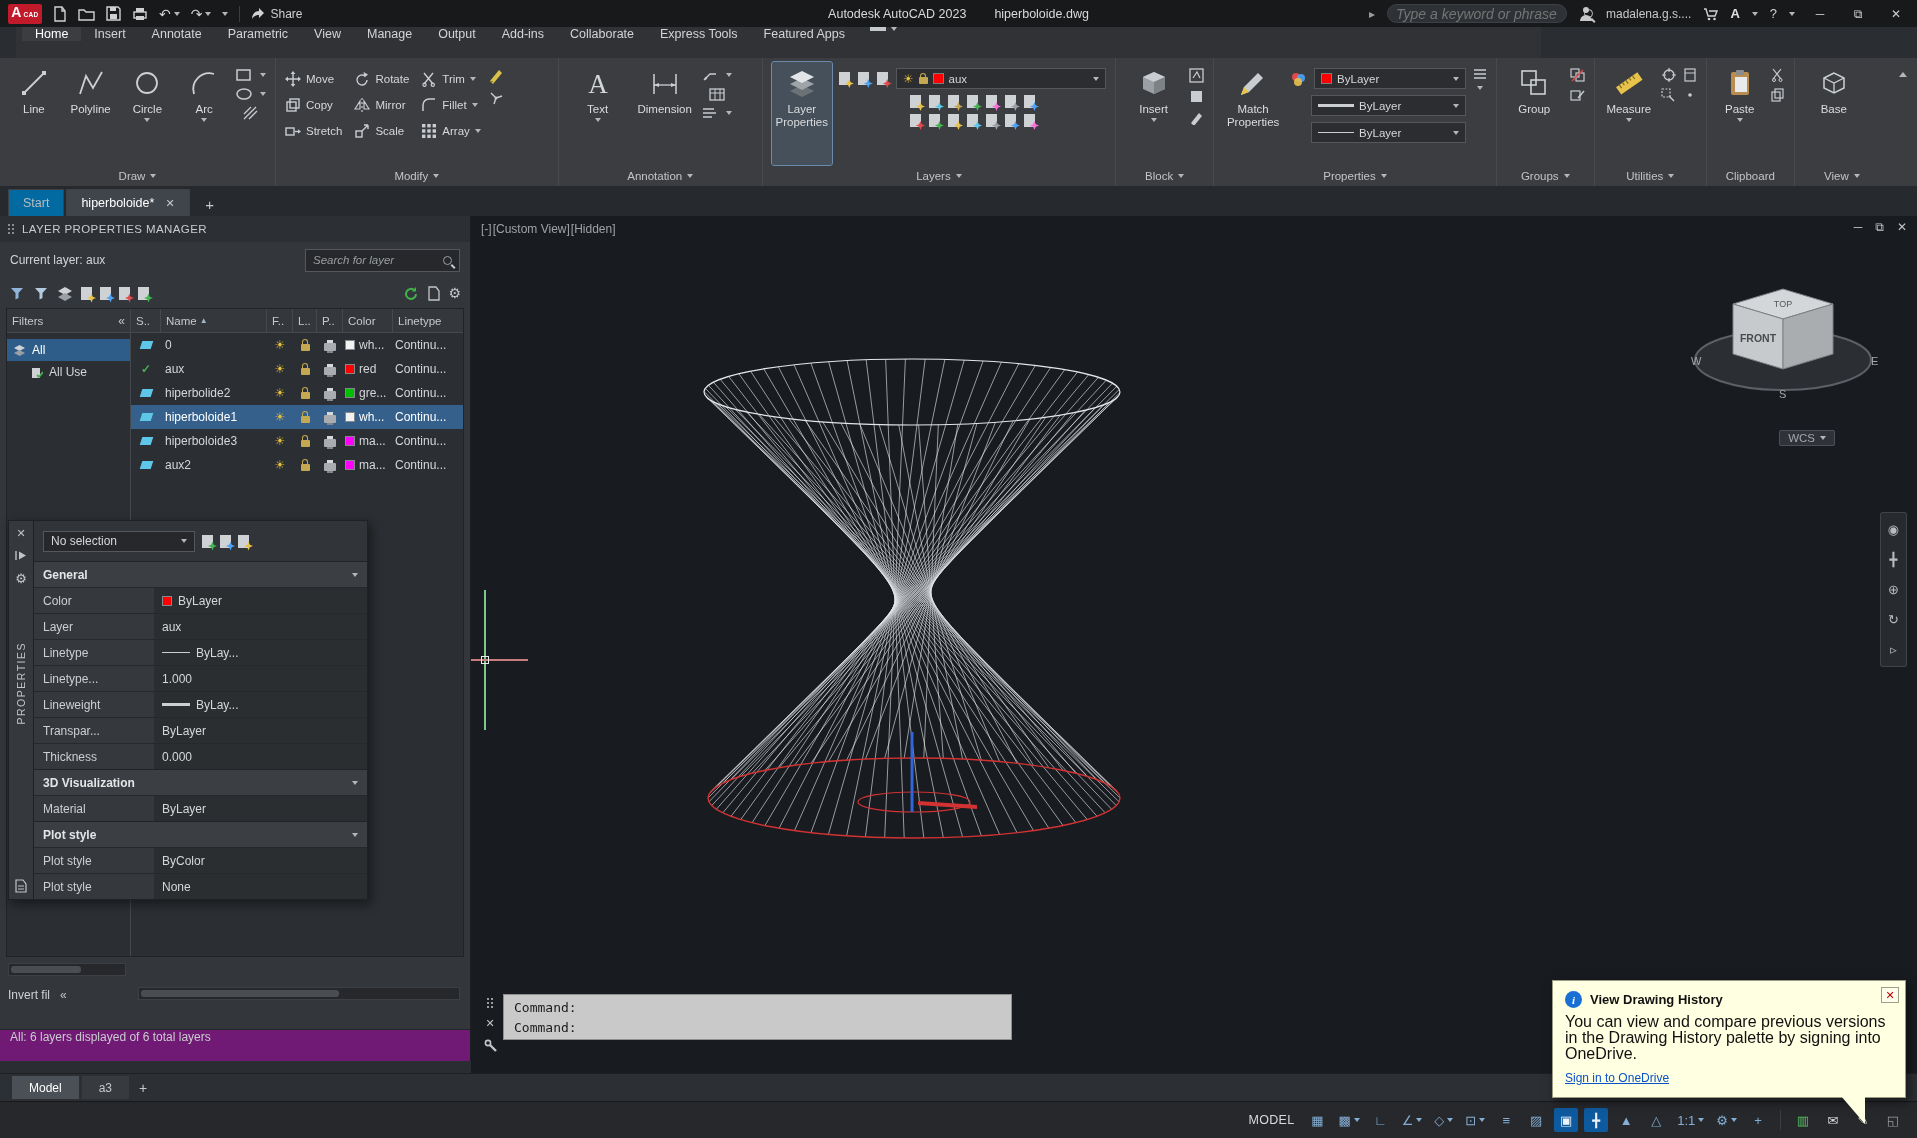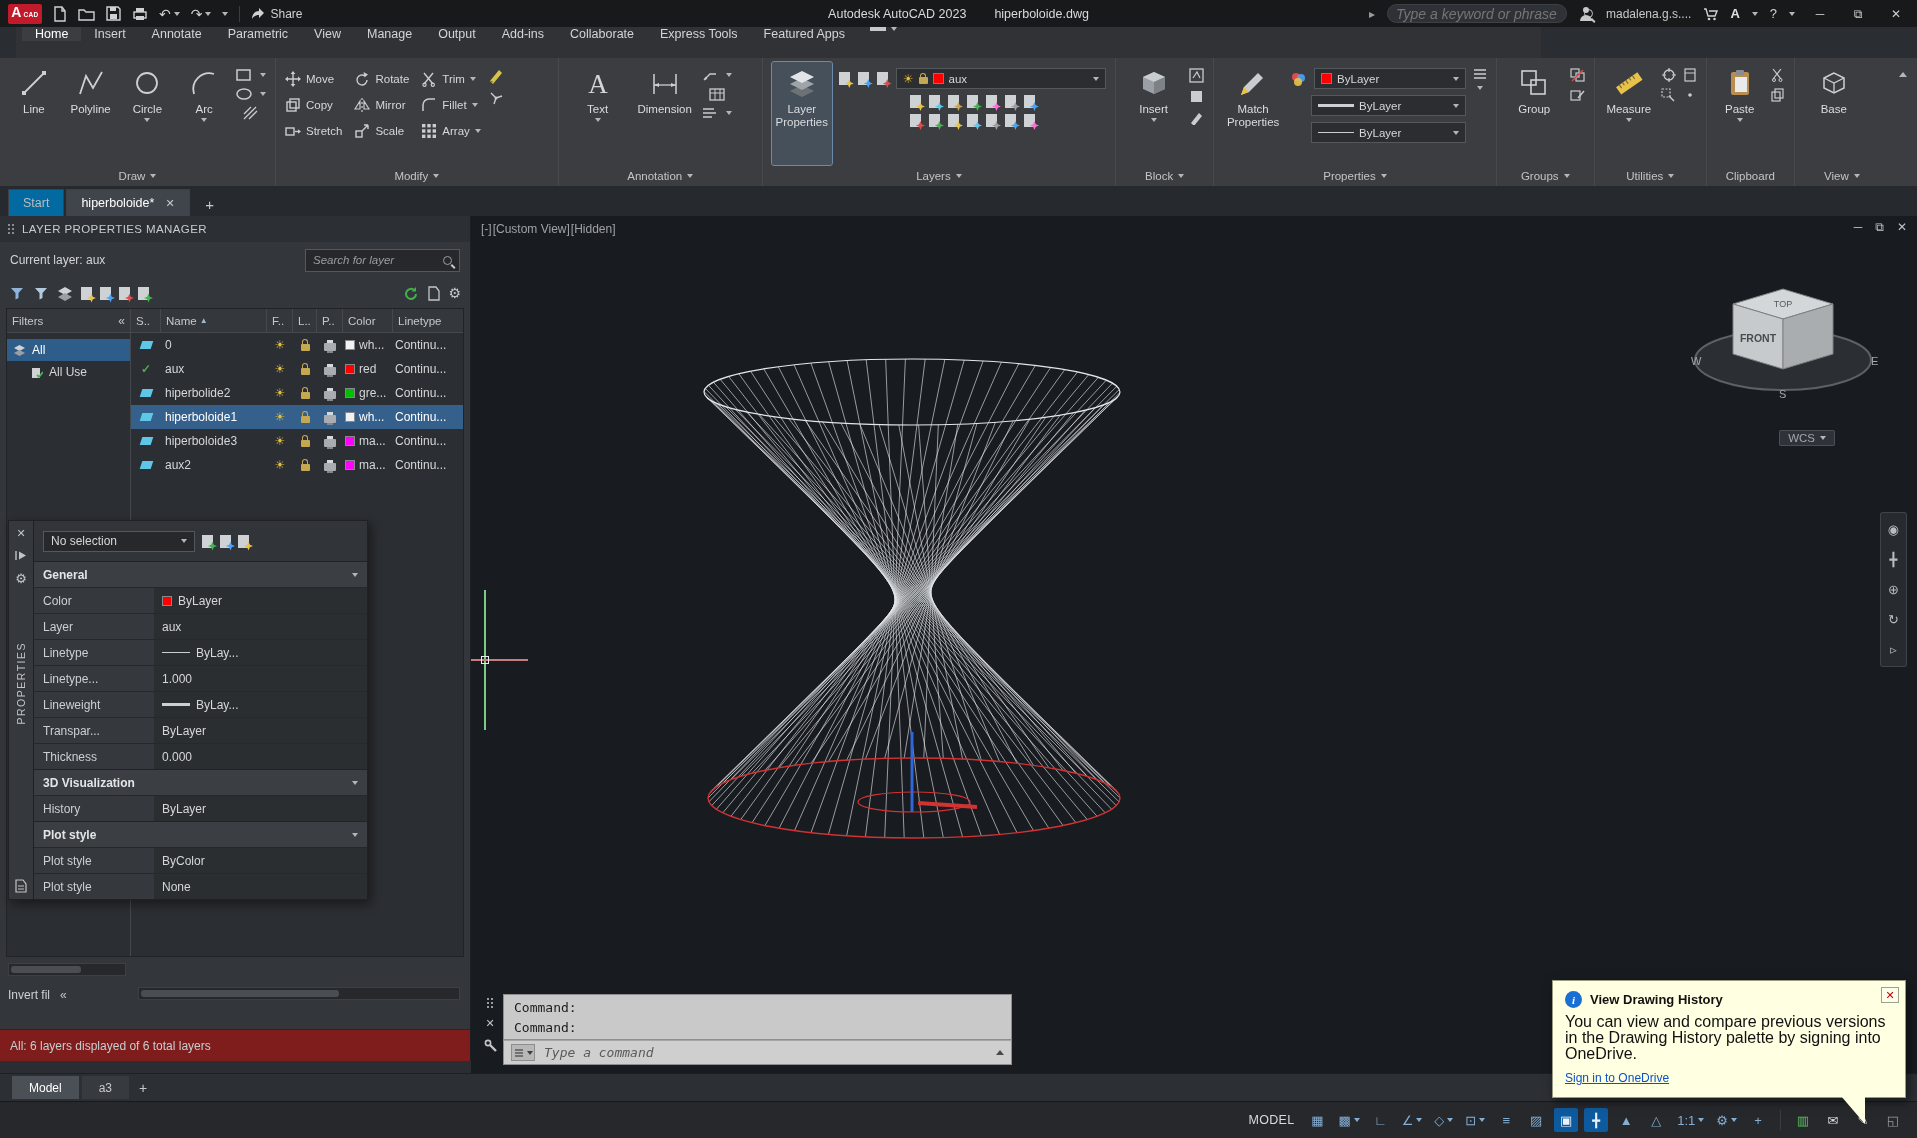--- a/index.html
+++ b/index.html
@@ -93,21 +93,21 @@
 .lk::before{content:"";position:absolute;left:1.5px;top:-4.5px;width:4px;height:4.5px;border:1.5px solid #c5a952;border-bottom:none;border-radius:3px 3px 0 0}
 .prn{position:relative;width:12px;height:8px;background:#a9adb1;border-radius:1px;margin-top:3px}
 .prn::before{content:"";position:absolute;left:2.5px;top:-3px;width:6px;height:3px;background:#d6d9db}
 .prn::after{content:"";position:absolute;left:2.5px;bottom:-2px;width:6px;height:2px;background:#83878b}
 .lpm-foot{height:104px;position:relative}
 .sbmini{position:absolute;left:8px;top:6px;width:118px;height:13px;background:#26282b;border:1px solid #3c3f43}
 .sbmini::after{content:"";position:absolute;left:2px;top:2px;width:60%;height:7px;background:#4a4e53;border-radius:3px}
 .invert{position:absolute;left:8px;top:26px;height:24px;display:flex;align-items:center;gap:10px;color:#cfd2d4}
 .sblong{position:absolute;left:138px;top:30px;right:10px;height:13px;background:#26282b;border:1px solid #3c3f43}
 .sblong::after{content:"";position:absolute;left:2px;top:2px;width:62%;height:7px;background:#4a4e53;border-radius:3px}
-.lpm-status{position:absolute;left:0;bottom:0;right:0;height:32px;display:flex;align-items:center;padding:0 10px;color:#c9ccce;border-top:1px solid #24262a;background:#7f1d1d;font-size:12px}
+.lpm-status{position:absolute;left:0;bottom:0;right:0;height:32px;display:flex;align-items:flex-start;padding:0 10px;color:#c9ccce;border-top:1px solid #24262a;background:#701a75;font-size:12px}
 .guill{color:#c3c6c9;font-size:12px}
 
 #props{position:absolute;left:8px;top:520px;width:360px;height:380px;display:flex;z-index:5;box-shadow:3px 4px 10px rgba(0,0,0,.45)}
 .prail{width:26px;background:#35383c;border:1px solid #1f2124;display:flex;flex-direction:column;align-items:center;padding:6px 0;gap:10px;color:#c2c4c6}
 .vtext{writing-mode:vertical-rl;transform:rotate(180deg);font-size:10.5px;letter-spacing:1.5px;color:#c2c4c6;margin-top:46px}
 .pbody{flex:1;background:#313438;border:1px solid #1f2124;border-left:none;display:flex;flex-direction:column;overflow:hidden}
 .phead{height:40px;display:flex;align-items:center;gap:7px;padding:0 9px}
 .pcombo{width:152px;height:21px;background:#26282b;border:1px solid #54575b;display:flex;align-items:center;justify-content:space-between;padding:0 7px;color:#d5d7d9}
 .psec{height:26px;background:#3b3e42;border-top:1px solid #212326;display:flex;align-items:center;justify-content:space-between;padding:0 9px;font-weight:bold;color:#e3e5e7}
 .prow{height:26px;display:flex;border-top:1px solid #26282b}
@@ -1074,21 +1074,21 @@
         <span class="pl">Thickness</span>
         <span class="pv">
           <span>0.000</span>
         </span>
       </div>
     <div class="psec">
         <span>3D Visualization</span>
         <span class="dd"></span>
       </div>
     <div class="prow">
-        <span class="pl">History</span>
+        <span class="pl">Material</span>
         <span class="pv">
           <span>ByLayer</span>
         </span>
       </div>
     <div class="psec">
         <span>Plot style</span>
         <span class="dd"></span>
       </div>
     <div class="prow">
         <span class="pl">Plot style</span>
@@ -1232,30 +1232,20 @@
           <circle cx="4" cy="4" r="2.6" fill="none" stroke="#c3c5c7" stroke-width="1.6"></circle>
           <path d="M6 6l6 6" stroke="#c3c5c7" stroke-width="2.4"></path>
         </svg>
       </span>
   </div>
   <div class="cmdbox">
     <div class="cmdhist">
       <div>Command:</div>
       <div>Command:</div>
     </div>
-    <div class="cmdin">
-      <span class="cmdbtn">
-          <svg class="i" width="10" height="8">
-            <path d="M1 1h8M1 4h8M1 7h8" stroke="#2b2b2b" stroke-width="1.2"></path>
-          </svg>
-          <span class="dd"></span>
-        </span>
-      <span class="ph">Type a command</span>
-      <span class="ddup" style="margin-left:auto"></span>
-    </div>
   </div>
 </div>
 
 <div id="mtabs">
   <span class="mtab active">Model</span>
   <span class="mtab">a3</span>
   <span class="mplus">+</span>
 </div>
 
 <div id="status">

